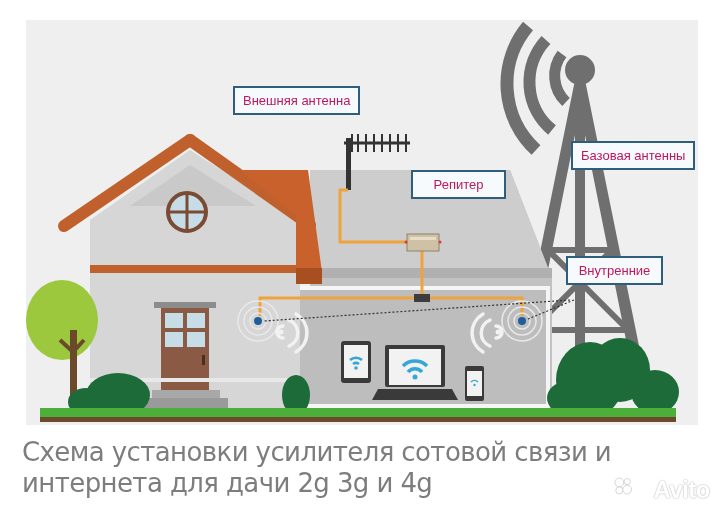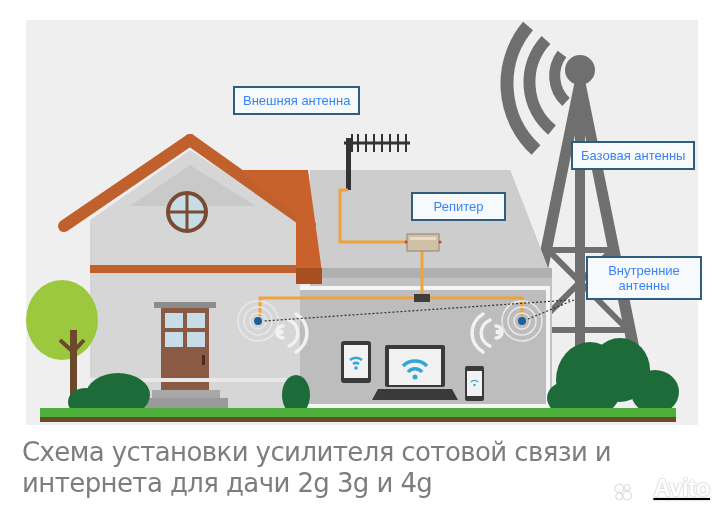--- a/index.html
+++ b/index.html
@@ -1,22 +1,22 @@
 <!DOCTYPE html>
 <html><head>
 <meta charset="utf-8">
 <style>
   html,body{margin:0;padding:0;background:#ffffff;}
   body{width:720px;height:514px;position:relative;overflow:hidden;font-family:"Liberation Sans",sans-serif;}
   .panel{position:absolute;left:26px;top:20px;width:672px;height:405px;background:#efefef;}
   svg.scene{position:absolute;left:0;top:0;}
-  .callout{position:absolute;background:#f7fafc;border:2px solid #2e5d7e;color:#3b82f6;font-family:"Liberation Sans",sans-serif;font-size:13px;font-weight:500;padding:5px 8px;line-height:15px;white-space:nowrap;box-sizing:border-box;}
+  .callout{position:absolute;background:#f7fafc;border:2px solid #2e5d7e;color:#be185d;font-family:"Liberation Sans",sans-serif;font-size:13px;font-weight:500;padding:5px 8px;line-height:15px;white-space:nowrap;box-sizing:border-box;}
   .callout.center{text-align:center;}
   .caption{position:absolute;left:22px;top:437px;width:680px;font-family:"DejaVu Sans",sans-serif;font-size:26px;line-height:31px;color:#7d7d7d;letter-spacing:-0.6px;}
-  .logo{position:absolute;left:614px;top:476px;width:96px;height:26px;display:flex;align-items:flex-end;gap:20px;text-decoration:underline;}
+  .logo{position:absolute;left:614px;top:476px;width:96px;height:26px;display:flex;align-items:flex-start;gap:20px;}
   .logo-text{font-family:"Liberation Sans",sans-serif;font-size:24px;font-weight:bold;color:#ffffff;text-shadow:0 0 1px #cfcfcf,0 0 1px #cfcfcf,0 0 2px #bdbdbd;letter-spacing:-0.5px;}
 </style>
 </head>
 <body>
 
 <div class="panel"></div>
 
 <svg class="scene" width="720" height="430" viewBox="0 0 720 430">
 
   <g fill="none" stroke="#6f6f6f" stroke-linecap="butt">
@@ -163,24 +163,23 @@
     <ellipse cx="655" cy="392" rx="24" ry="22"></ellipse>
     <ellipse cx="565" cy="398" rx="18" ry="16"></ellipse>
   </g>
 
   <rect x="40" y="408" width="636" height="9" fill="#4caf3a"></rect>
   <rect x="40" y="417" width="636" height="5" fill="#6b4a2b"></rect>
 </svg>
 
 <div class="callout" style="left:233px;top:86px;">Внешняя антенна</div>
 <div class="callout" style="left:571px;top:141px;">Базовая антенны</div>
-<div class="callout" style="left:411px;top:192px;width:95px;text-align:center;">Репитер</div>
-<div class="callout center" style="left:566px;top:256px;width:116px;margin-left:20px;">
+<div class="callout" style="left:411px;top:170px;width:95px;text-align:center;">Репитер</div>
+<div class="callout center" style="left:566px;top:256px;width:97px;">
   <div>Внутренние</div>
-  <div>антенны</div>
 </div>
 
 <div class="caption">Схема установки усилителя сотовой связи и интернета для дачи 2g 3g и 4g</div>
 
 <div class="logo">
   <svg width="22" height="20" viewBox="0 0 22 20">
     <circle cx="6" cy="6" r="5" fill="#fff" stroke="#cfcfcf" stroke-width="1"></circle>
     <circle cx="15" cy="5" r="3.5" fill="#fff" stroke="#cfcfcf" stroke-width="1"></circle>
     <circle cx="6" cy="15" r="4" fill="#fff" stroke="#cfcfcf" stroke-width="1"></circle>
     <circle cx="15" cy="14" r="5" fill="#fff" stroke="#cfcfcf" stroke-width="1"></circle>

